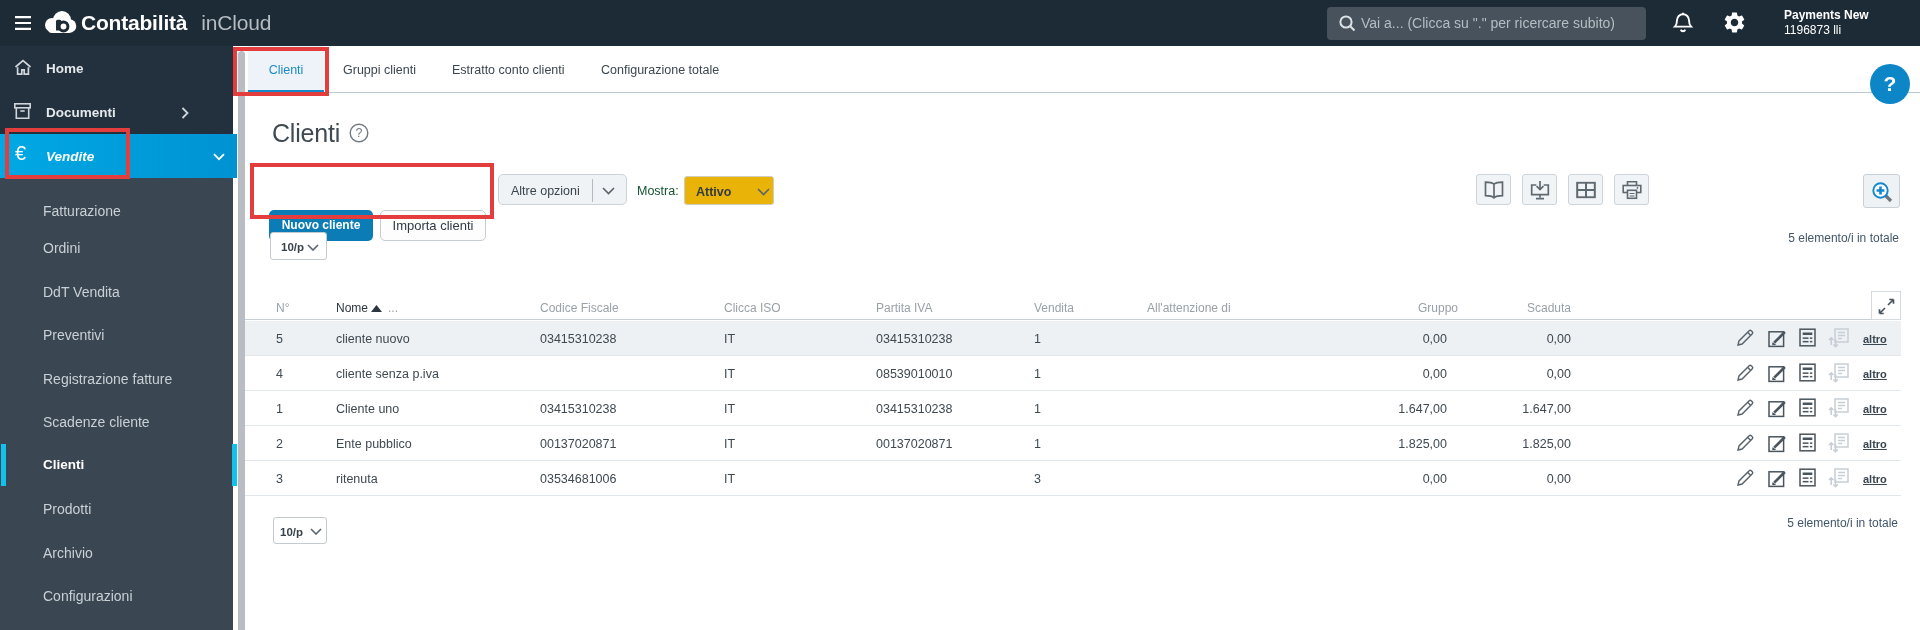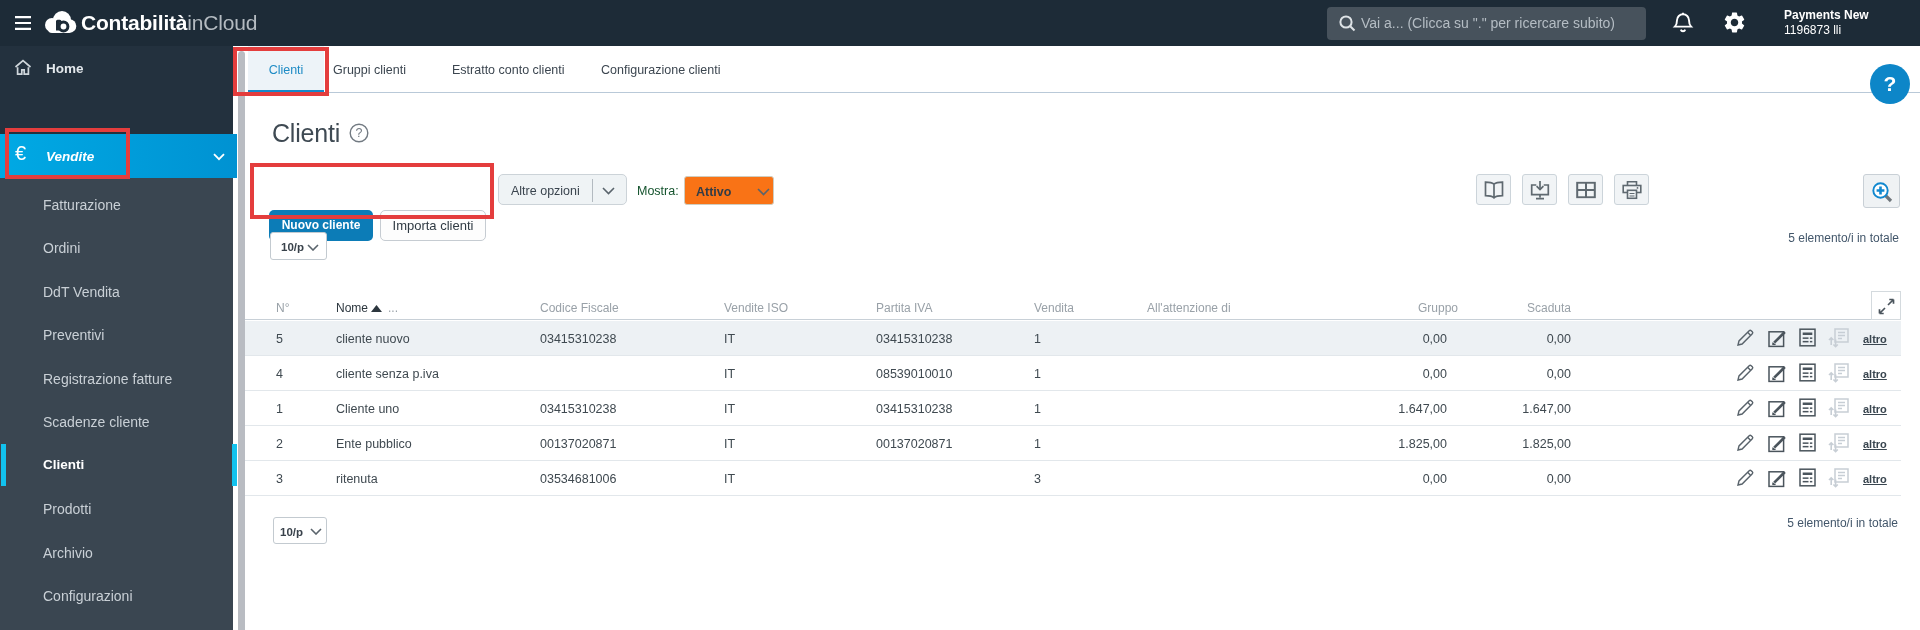--- a/index.html
+++ b/index.html
@@ -5,21 +5,21 @@
 <style>
   * { margin:0; padding:0; box-sizing:border-box; }
   html,body { width:1920px; height:630px; overflow:hidden; background:#fff; }
   body { font-family:"Liberation Sans", sans-serif; }
   .abs { position:absolute; }
   #page { position:relative; width:1920px; height:630px; background:#fff; overflow:hidden; }
 
   
   #topbar { left:0; top:0; width:1920px; height:46px; background:#1d2b37; z-index:30; }
   #logo-txt { left:81px; top:11px; font-size:21px; color:#fff; font-weight:bold; letter-spacing:-0.2px; }
-  #logo-txt .thin { color:#b4bbc1; font-weight:normal; }
+  #logo-txt .thin { color:#b4bbc1; font-weight:normal;margin-left:14px; }
   #topsearch { left:1327px; top:7px; width:319px; height:33px; background:#47525c; border-radius:4px; z-index:31; }
   #topsearch span { position:absolute; left:34px; top:8px; font-size:14px; color:#b5bdc4; }
   #usertext { top:7px; left:1784px; text-align:left; color:#fff; z-index:31; }
   #usertext .l1 { font-size:12px; font-weight:bold; line-height:16px; }
   #usertext .l2 { font-size:12px; line-height:15px; }
 
   
   #sidebar { left:0; top:46px; width:233px; height:584px; background:#23313e; z-index:10; }
   .side-item { position:absolute; left:0; width:201px; height:44px; color:#e3e8ec; font-size:13.5px; font-weight:bold; }
   .side-item .lbl { position:absolute; left:46px; top:15px; }
@@ -53,21 +53,21 @@
 
   
   #h1 { left:272px; top:119px; font-size:25px; color:#3f4a53; letter-spacing:-0.2px; }
   .btn { position:absolute; height:30px; border-radius:3px; font-size:14px;margin-top:36px; }
   #btn-new { left:269px; top:174px; width:104px; height:31px; background:#0c7cb7; color:#fff; font-weight:bold; font-size:12px; text-align:center; line-height:31px; border-radius:5px; }
   #btn-imp { left:380px; top:174px; width:106px; height:31px; background:#fdfdfd; border:1px solid #c6ccd2; color:#2f3a43; font-size:13px; text-align:center; line-height:29px; border-radius:5px; }
   #btn-altre { left:498px; top:174px; width:129px; height:31px; background:#eff3f5; border:1px solid #ccd3d8; border-radius:5px; }
   #btn-altre .t { position:absolute; left:12px; top:9px; font-size:12.5px; color:#3a444e; }
   #btn-altre .sep { position:absolute; left:93px; top:4px; width:1px; height:23px; background:#b3bac0; }
   #lbl-mostra { left:637px; top:184px; font-size:12.5px; color:#14532d; }
-  #sel-attivo { left:684px; top:176px; width:90px; height:29px; background:#f97316; border:1px solid #cfcdc0; border-radius:3px; }
+  #sel-attivo { left:684px; top:176px; width:90px; height:29px; background:#eab308; border:1px solid #cfcdc0; border-radius:3px; }
   #sel-attivo .t { position:absolute; left:11px; top:8px; font-size:12.5px; font-weight:bold; color:#323c46; }
 
   
   .redbox { position:absolute; border:4px solid #e43d3d; z-index:40; }
 
   
   .icobtn { position:absolute; top:174px; width:35px; height:31px; background:#f1f4f6; border:1px solid #ccd4da; border-radius:3px; }
   .icobtn svg { position:absolute; left:50%; top:50%; transform:translate(-50%,-50%); }
   #srch { left:1664px; top:174px; width:190px; height:34px; background:#fff; border:1px solid #c9d0d6; border-radius:3px; }
   #srch .ph { position:absolute; left:11px; top:9px; font-size:13px; font-style:italic; color:#9aa1a7; }
@@ -118,30 +118,41 @@
     </svg>
   </div>
   <div class="abs" id="sidebar">
     <div class="side-item" style="top:0;">
       <svg class="mi" width="18" height="17" viewBox="0 0 18 17">
           <path d="M1.5 8 9 1.7 16.5 8" fill="none" stroke="#cfd6db" stroke-width="1.7"></path>
           <path d="M3.6 8.2v7h4.2v-4.4h2.4v4.4h4.2v-7" fill="none" stroke="#cfd6db" stroke-width="1.7"></path>
         </svg>
       <span class="lbl">Home</span>
     </div>
+    <div class="side-item" style="top:44px;">
+      <svg class="mi" width="17" height="16" viewBox="0 0 17 16">
+          <rect x="0.8" y="0.8" width="15.4" height="4" fill="none" stroke="#cfd6db" stroke-width="1.6"></rect>
+          <path d="M2.3 4.8v10.4h12.4V4.8" fill="none" stroke="#cfd6db" stroke-width="1.6"></path>
+          <path d="M6.3 8h4.4" stroke="#cfd6db" stroke-width="1.6"></path>
+        </svg>
+      <span class="lbl">Documenti</span>
+      <svg class="chev" width="8" height="12" viewBox="0 0 8 12">
+          <path d="M1.5 1 6.5 6 1.5 11" fill="none" stroke="#cfd6db" stroke-width="1.8"></path>
+        </svg>
+    </div>
   </div>
   <div class="abs" id="vendite">
     <span class="eur">€</span>
       <span class="lbl">Vendite</span>
     <svg class="chev" style="top:19px;" width="12" height="8" viewBox="0 0 12 8">
         <path d="M1 1.2 6 6.2 11 1.2" fill="none" stroke="#fff" stroke-width="1.8"></path>
       </svg>
   </div>
   <div class="abs" id="submenu">
-    <span class="sub-item" style="top:19px;">Fatturazione</span>
+    <span class="sub-item" style="top:25px;">Fatturazione</span>
     <span class="sub-item" style="top:62px;">Ordini</span>
     <span class="sub-item" style="top:106px;">DdT Vendita</span>
     <span class="sub-item" style="top:149px;">Preventivi</span>
     <span class="sub-item" style="top:193px;">Registrazione fatture</span>
     <span class="sub-item" style="top:236px;">Scadenze cliente</span>
     <div id="active-item">
         <span class="bar-l"></span>
         <span class="lbl">Clienti</span>
         <span class="bar-r"></span>
       </div>
@@ -149,23 +160,23 @@
     <span class="sub-item" style="top:367px;">Archivio</span>
     <span class="sub-item" style="top:410px;">Configurazioni</span>
   </div>
   <div class="abs" id="scrollgap"></div>
   <div class="abs" id="scrollthumb"></div>
   <div class="abs" id="tabbar">
     <div id="tab-active">
         <span class="t">Clienti</span>
         <span class="ul"></span>
       </div>
-    <span class="tab" style="left:88px;">Gruppi clienti</span>
+    <span class="tab" style="left:98px;">Gruppi clienti</span>
     <span class="tab" style="left:207px;">Estratto conto clienti</span>
-    <span class="tab" style="left:356px;">Configurazione clienti</span>
+    <span class="tab" style="left:356px;">Configurazione totale</span>
   </div>
   <div class="abs" id="divider"></div>
   <div class="abs" id="helpball">?</div>
 
   <div class="abs" id="h1">Clienti</div>
   <svg class="abs" style="left:349px; top:123px;" width="20" height="20" viewBox="0 0 20 20">
       <circle cx="10" cy="10" r="8.8" fill="none" stroke="#727a82" stroke-width="1.4"></circle>
       <text x="10" y="14.3" text-anchor="middle" font-size="12.5" fill="#727a82">?</text>
     </svg>
 
@@ -243,21 +254,21 @@
   <div class="abs totals" style="top:231px; right:21px;">5 elemento/i in totale</div>
 
   <div class="abs" id="thead">
     <span class="hc" style="left:31px;">N°</span>
     <span class="hc dark" style="left:91px;">Nome</span>
     <svg style="position:absolute; left:126px; top:12px;" width="11" height="7" viewBox="0 0 11 7">
         <path d="M5.5 0 11 7H0z" fill="#2c363e"></path>
       </svg>
     <span class="hc" style="left:143px; color:#9aa2a9;">...</span>
     <span class="hc" style="left:295px;">Codice Fiscale</span>
-    <span class="hc" style="left:479px;">Vendite ISO</span>
+    <span class="hc" style="left:479px;">Clicca ISO</span>
     <span class="hc" style="left:631px;">Partita IVA</span>
     <span class="hc" style="left:789px;">Vendita</span>
     <span class="hc" style="left:902px;">All'attenzione di</span>
     <span class="hc" style="left:1173px; width:29px; text-align:right;">Gruppo</span>
     <span class="hc" style="left:1276px; width:50px; text-align:right;">Scaduta</span>
   </div>
   <div class="abs" id="expandbtn">
     <svg style="position:absolute; left:4px; top:4px;" width="21" height="21" viewBox="0 0 21 21">
         <g stroke="#4a545c" stroke-width="1.7" fill="none">
           <path d="M17.5 3.5 12 9M17.5 3.5h-4.2M17.5 3.5v4.2"></path>

